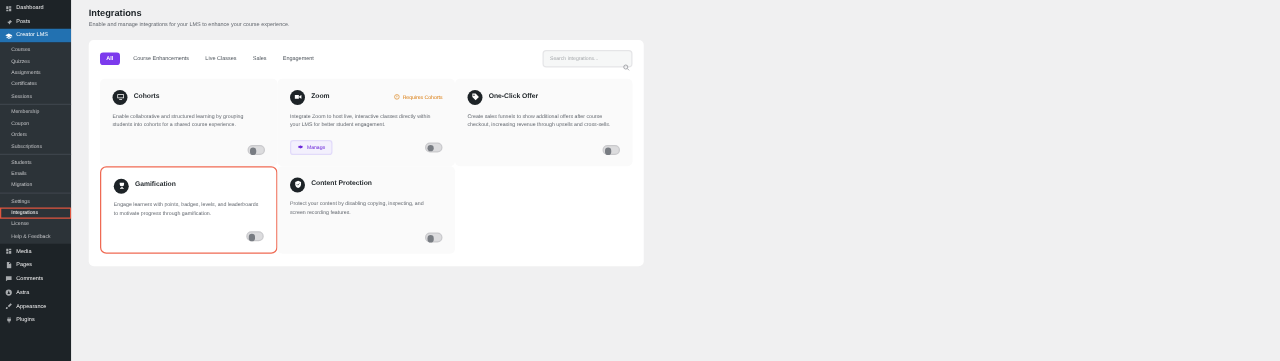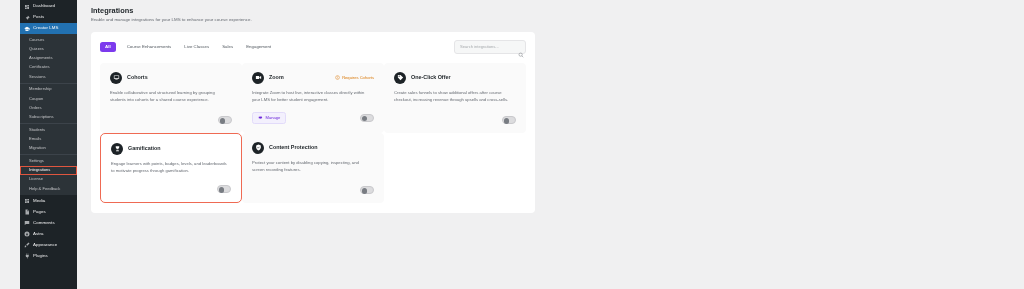--- a/index.html
+++ b/index.html
@@ -6,21 +6,21 @@
 
   html, body {
     width: 1024px;
     height: 289px;
     overflow: hidden;
     background: #f0f0f1;
     font-family: "Liberation Sans", sans-serif;
     -webkit-font-smoothing: antialiased;
   }
 
-  .app { display: flex; width: 944px; height: 289px; margin-left: 20px; }
+  .app { display: flex; width: 944px; height: 289px; }
 
   
   .sidebar {
     width: 57px;
     flex: 0 0 57px;
     background: #1d2327;
     color: #c3c4c7;
     padding-top: 1px;
     height: 289px;
     overflow: hidden;

